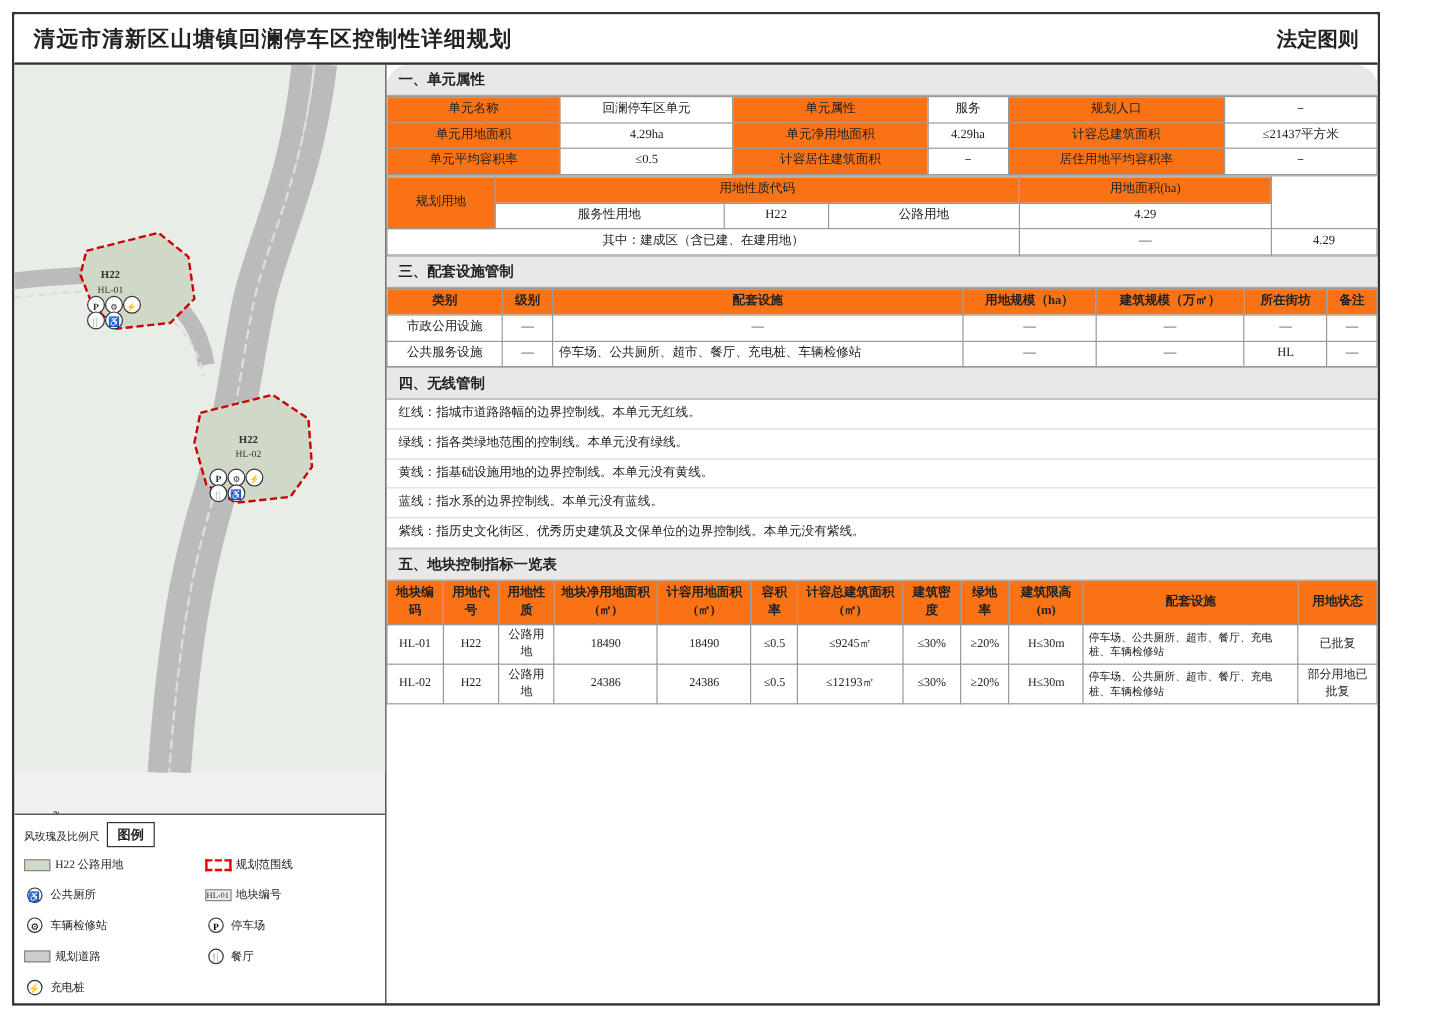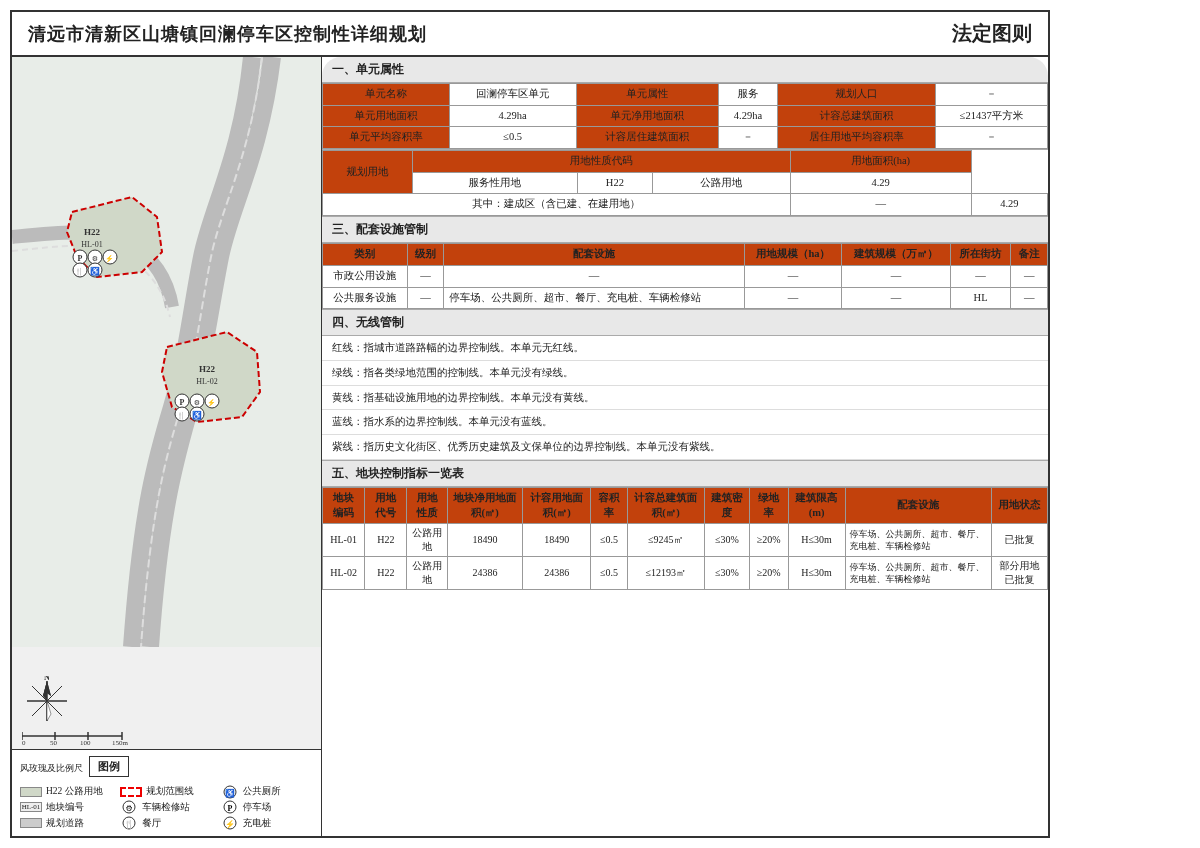--- a/index.html
+++ b/index.html
@@ -6,42 +6,42 @@
     body {
       width: 1200px;
       height: 848px;
       background: #fff;
       font-family: 'SimSun', 'STSong', serif;
       font-size: 11px;
       color: #222;
       overflow: hidden;
     }
     .outer-border {
-      width: 1040px;
+      width: 1140px;
       height: 828px;
       margin: 10px;
       border: 2px solid #333;
       display: flex;
       flex-direction: column;
     }
     .header-row {
       display: flex;
       justify-content: space-between;
       align-items: center;
       padding: 8px 16px;
       border-bottom: 2px solid #333;
       background: #fff;
     }
     .header-title {
       font-size: 18px;
       font-weight: bold;
       letter-spacing: 1px;
     }
     .header-right {
-      font-size: 20px;
+      font-size: 17px;
       font-weight: bold;
     }
     .main-area {
       display: flex;
       flex: 1;
       overflow: hidden;
     }
     
     .left-map {
       width: 310px;
@@ -80,21 +80,21 @@
     td, th {
       border: 1px solid #999;
       padding: 3px 5px;
       text-align: center;
       vertical-align: middle;
       line-height: 1.4;
     }
     .section-block {
       border-bottom: 1px solid #aaa;
     }
-    .bg-gray { background: #c2410c; margin-left: 34px; }
+    .bg-gray { background: #f97316; margin-left: 34px; }
     
     .legend-area {
       position: absolute;
       bottom: 0;
       left: 0;
       right: 0;
       background: #fff;
       border-top: 1.5px solid #333;
       padding: 6px 8px;
       font-size: 10px;
@@ -102,22 +102,22 @@
     .legend-title {
       font-size: 11px;
       font-weight: bold;
       margin-bottom: 4px;
       border: 1.5px solid #333;
       display: inline-block;
       padding: 2px 8px;
     }
     .legend-grid {
       display: grid;
-      grid-template-columns: 1fr 1fr 1fr;
-      gap: 2px 8px;
+      grid-template-columns: 1fr 1fr;
+      gap: 12px 8px;
       font-size: 9.5px;
     }
     .legend-item {
       display: flex;
       align-items: center;
       gap: 4px;
     }
     .legend-dashed {
       width: 22px;
       height: 10px;

